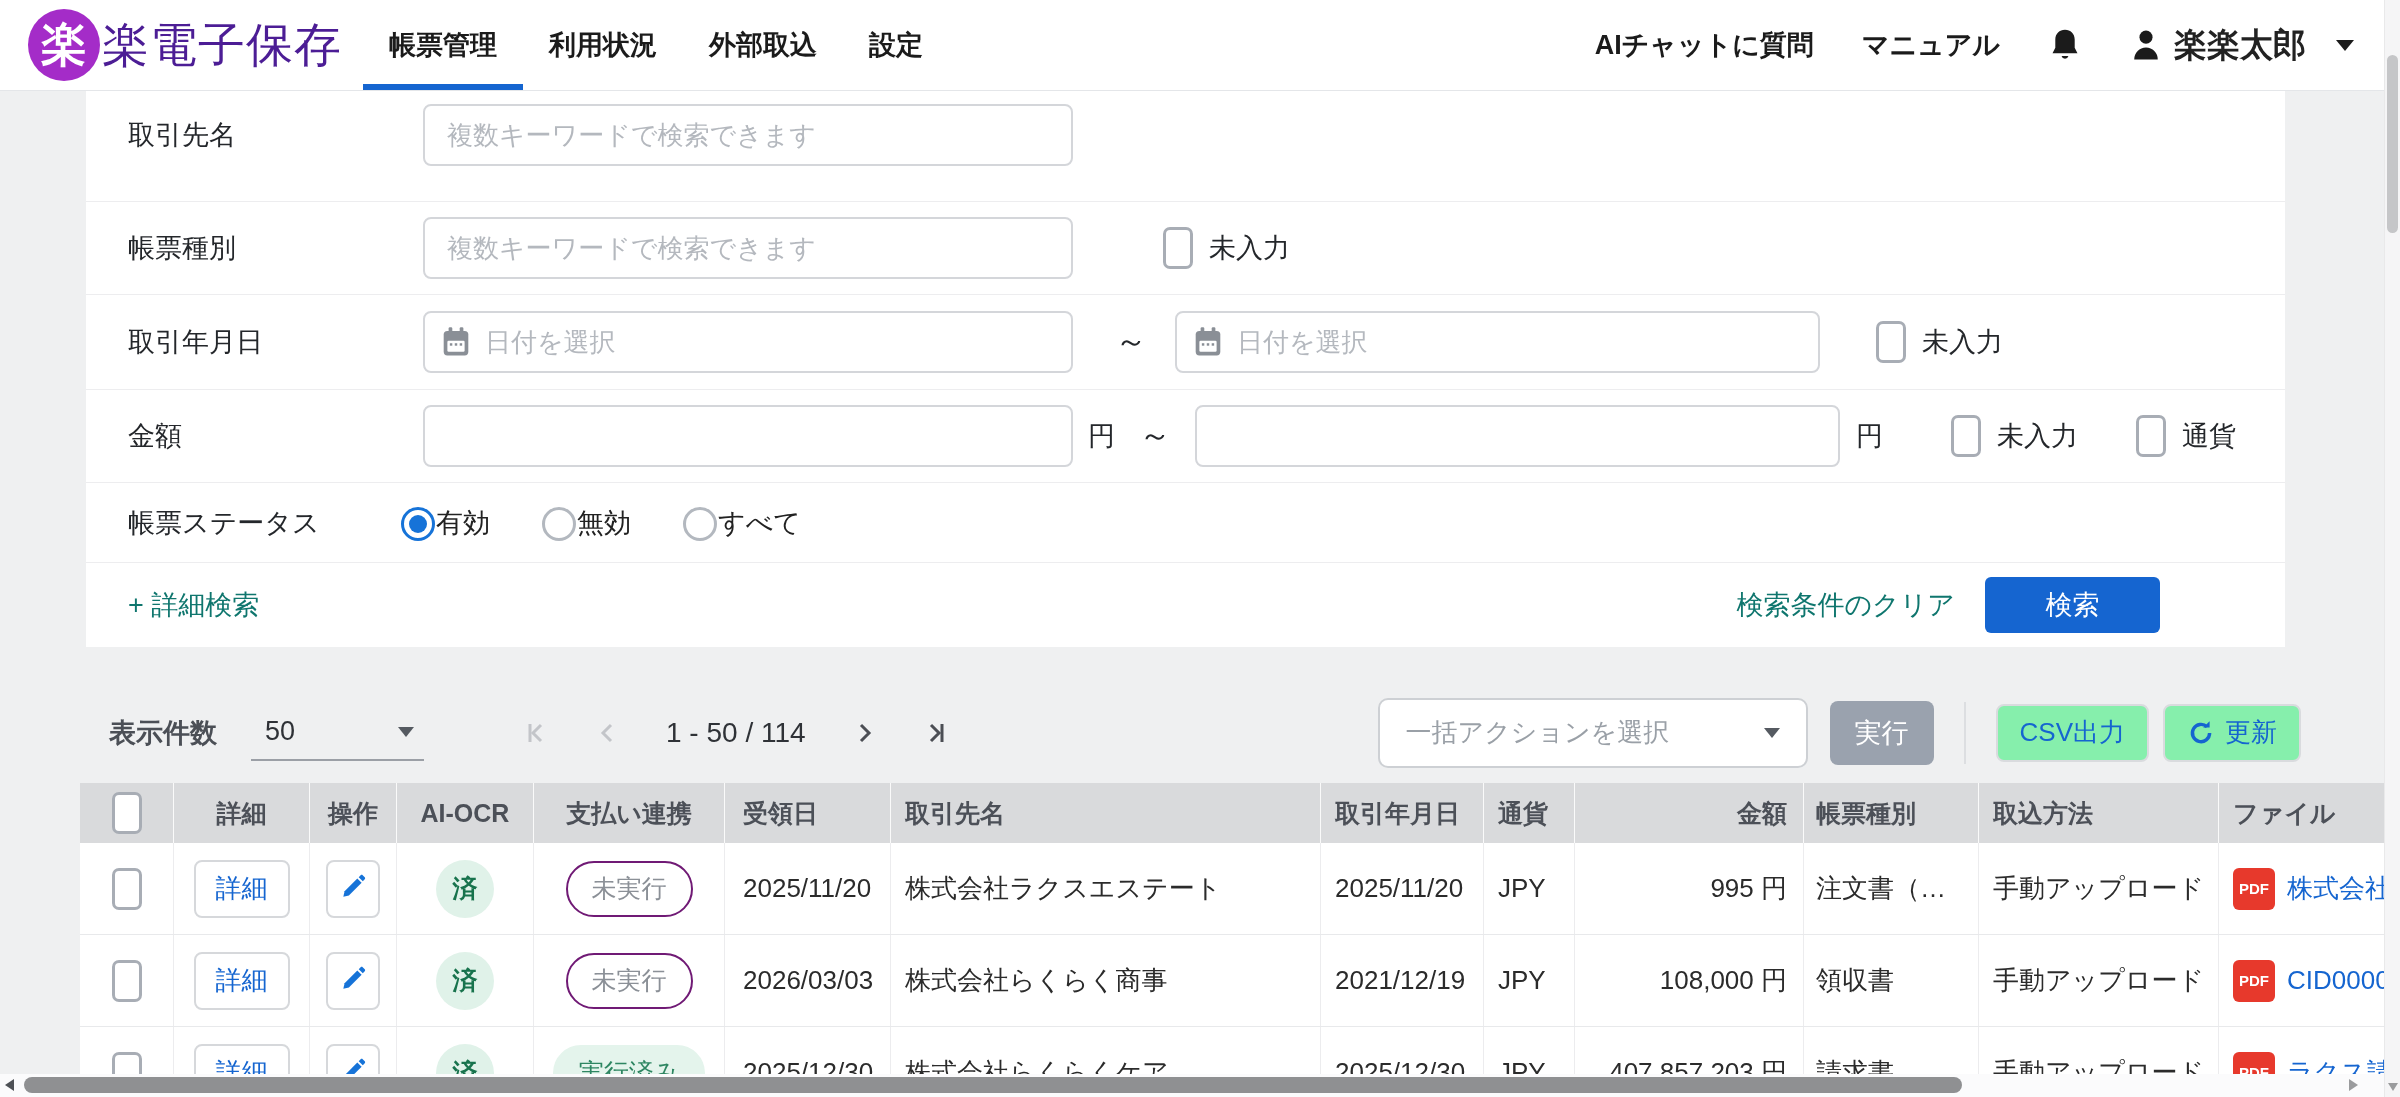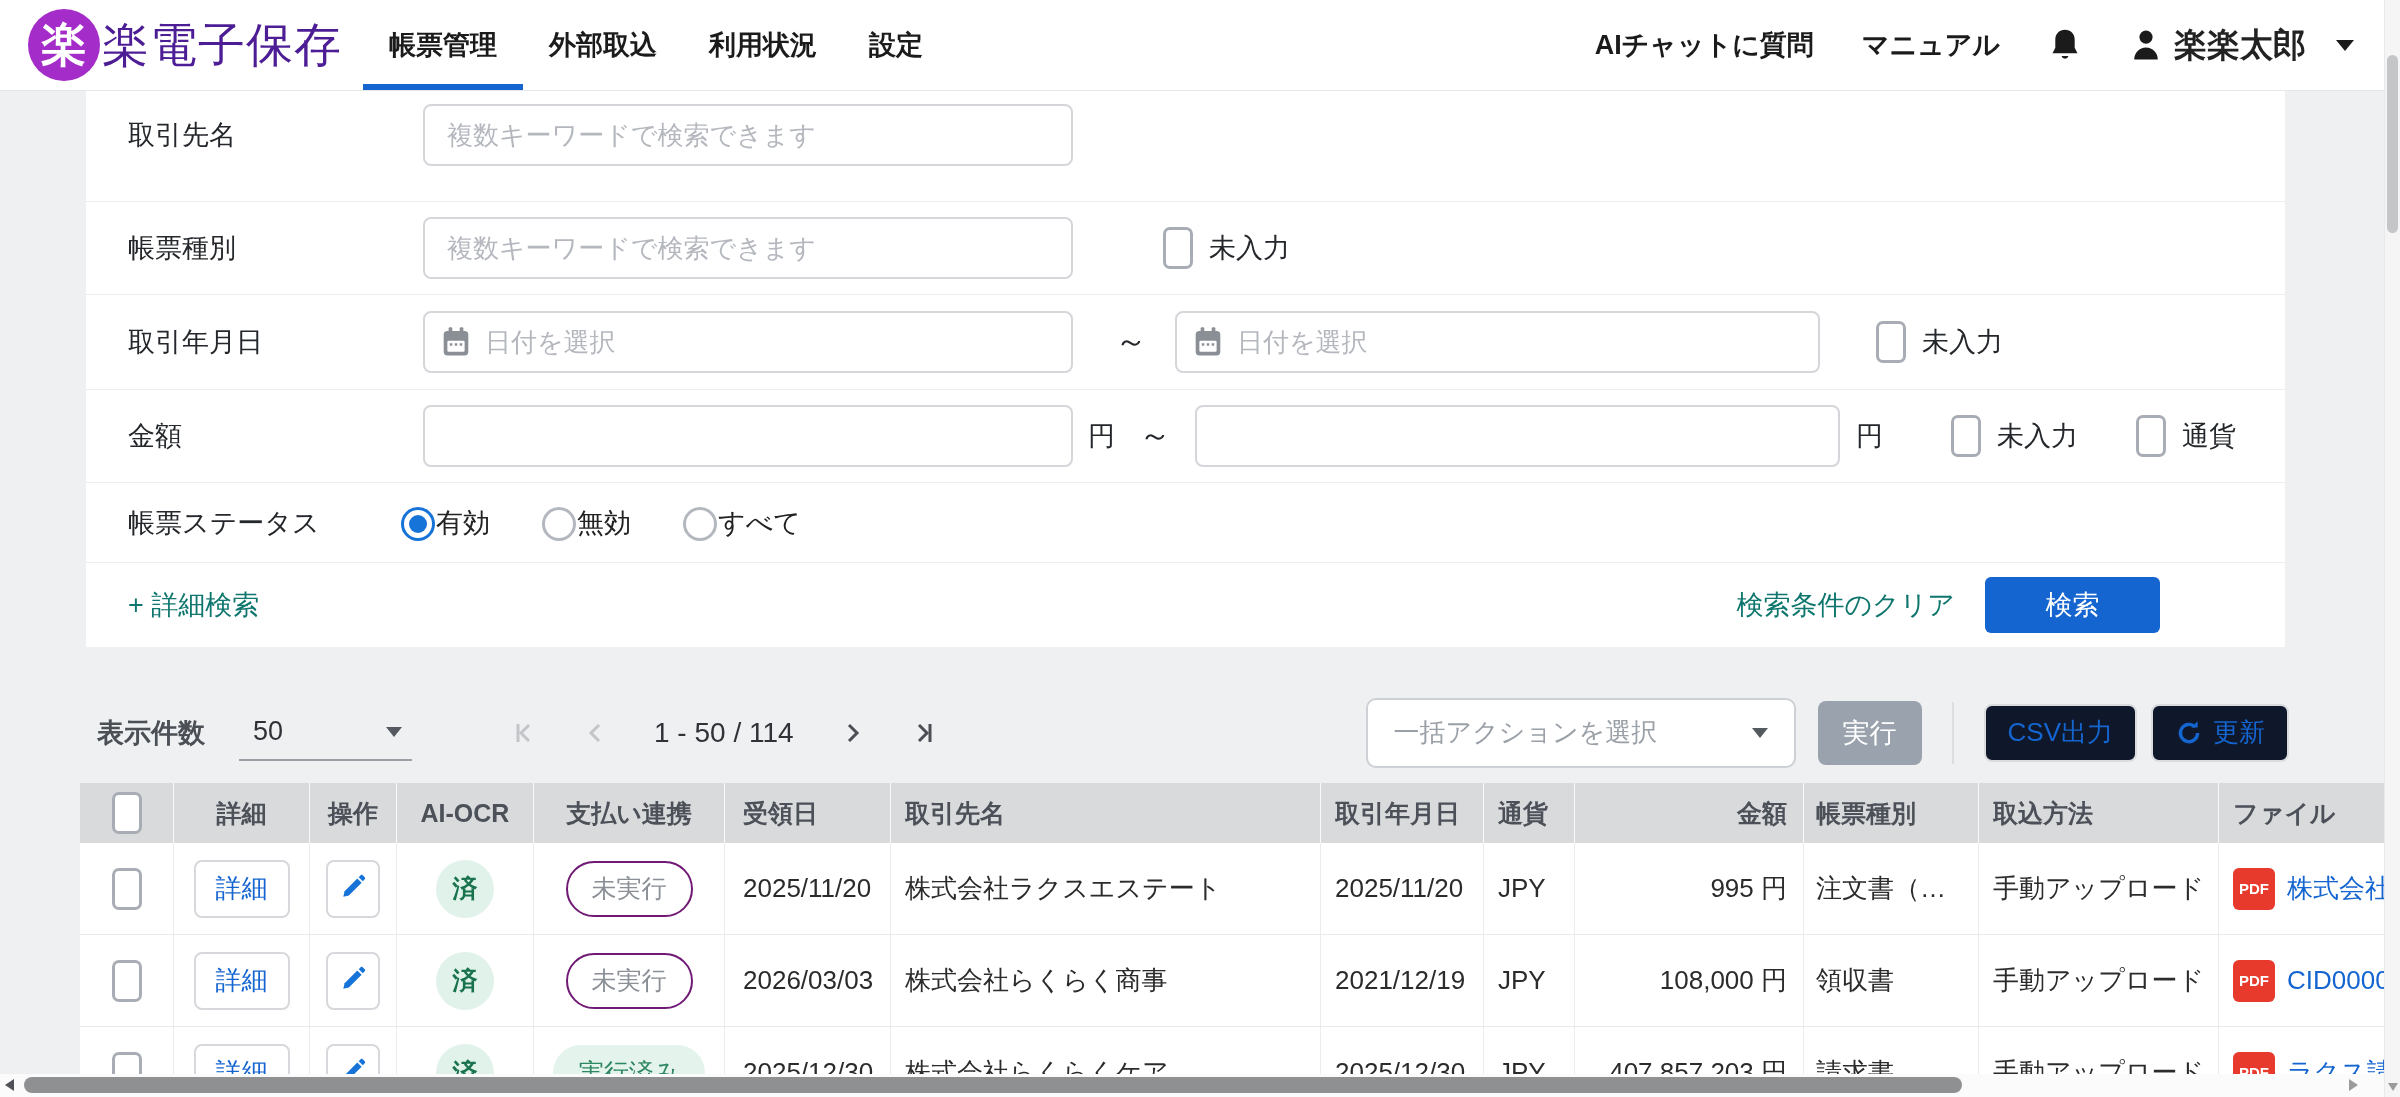--- a/index.html
+++ b/index.html
@@ -36,34 +36,34 @@
   .radio { width:34px; height:34px; border:3px solid #b3b8bf; border-radius:50%; background:#fff; display:flex; align-items:center; justify-content:center; cursor:pointer; flex-shrink:0; }
   .radio.sel { border-color:#1673d8; }
   .radio.sel::after { content:""; width:18px; height:18px; border-radius:50%; background:#1673d8; }
   .radio-item { display:flex; align-items:flex-end; gap:1px; margin-right:52px; }
   .radio-item span { font-size:27px; }
   .link-blue { color:#0f766e; font-size:27px; cursor:pointer; white-space:nowrap; }
   .search-footer { display:flex; align-items:center; padding-left:42px; height:84px; }
   .btn-primary { width:175px; height:56px; background:#1565d0; border:none; border-radius:6px; color:#fff; font-size:27px; font-family:inherit; cursor:pointer; margin:0 125px 0 30px; }
 
   
-  .list-controls { position:absolute; top:690px; left:90px; width:2199px; height:85px; display:flex; align-items:center; }
+  .list-controls { position:absolute; top:690px; left:102px; width:2199px; height:85px; display:flex; align-items:center; }
   .page-size-label { font-size:27px; font-weight:700; color:#4b4f56; margin-left:7px; }
   .page-size-select { width:173px; margin-left:34px; height:56px; border-bottom:2px solid #9b9fa6; display:flex; align-items:center; justify-content:space-between; padding:0 10px 0 14px; cursor:pointer; }
   .page-size-select .val { font-size:27px; color:#2e3136; }
   .sel-caret { width:0; height:0; border-left:8px solid transparent; border-right:8px solid transparent; border-top:10px solid #555a61; }
   .pagination { display:flex; align-items:center; margin-left:88px; gap:0; }
   .pg-btn { width:46px; height:46px; display:flex; align-items:center; justify-content:center; cursor:pointer; }
   .pg-label { font-size:28px; color:#2f3237; margin:0 36px; white-space:nowrap; }
   .controls-right { margin-left:auto; display:flex; align-items:center; }
   .bulk-select { width:430px; height:70px; border:2px solid #cdd0d4; border-radius:10px; background:#fff; display:flex; align-items:center; justify-content:space-between; padding:0 26px; cursor:pointer; }
   .bulk-select .ph { font-size:26px; color:#9aa0a7; white-space:nowrap; }
   .btn-exec { width:104px; height:64px; background:#9aa2ae; color:#fff; border:none; border-radius:8px; font-size:27px; font-family:inherit; cursor:pointer; margin-left:22px; }
   .v-divider { width:2px; height:62px; background:#dcdee1; margin:0 30px; }
-  .btn-outline { height:58px; background:#0f172a; border:2px solid #d9dbde; border-radius:8px; color:#1565d0; font-size:26px; font-family:inherit; cursor:pointer; display:flex; align-items:center; justify-content:center; gap:10px; padding:0 22px; }
+  .btn-outline { height:58px; background:#86efac; border:2px solid #d9dbde; border-radius:8px; color:#1565d0; font-size:26px; font-family:inherit; cursor:pointer; display:flex; align-items:center; justify-content:center; gap:10px; padding:0 22px; }
   .btn-outline + .btn-outline { margin-left:14px; }
 
   
   .table-section { position:absolute; top:783px; left:80px; width:2304px; height:291px; overflow:hidden; background:#a21caf; }
   .t-row { display:flex; width:2389px; }
   .t-head { background:#d9dadc; height:60px; }
   .t-head .t-cell { border-right:1px solid rgba(255,255,255,.85); font-weight:700; color:#4c5058; font-size:25px; }
   .t-body-row { height:92px; border-bottom:1px solid #e8e9eb; background:#fff; }
   .t-body-row .t-cell { border-right:1px solid #ececee; font-size:26px; color:#2b2b2b; }
   .t-cell { display:flex; align-items:center; flex-shrink:0; overflow:hidden; white-space:nowrap; }
@@ -96,24 +96,24 @@
 <header class="app-header">
   <div class="logo">
     <div class="logo-badge">楽</div>
     <div class="logo-text">楽電子保存</div>
   </div>
   <nav class="nav" id="main-nav">
       <div class="tab active">
         <span>帳票管理</span>
       </div>
       <div class="tab">
+        <span>利用状況</span>
+      </div>
+      <div class="tab">
         <span>外部取込</span>
-      </div>
-      <div class="tab">
-        <span>利用状況</span>
       </div>
       <div class="tab">
         <span>設定</span>
       </div>
     </nav>
   <div class="header-right">
     <span class="header-link">AIチャットに質問</span>
     <span class="header-link">マニュアル</span>
     <span class="icon-btn">
       <svg width="34" height="36" viewBox="0 0 24 26">

